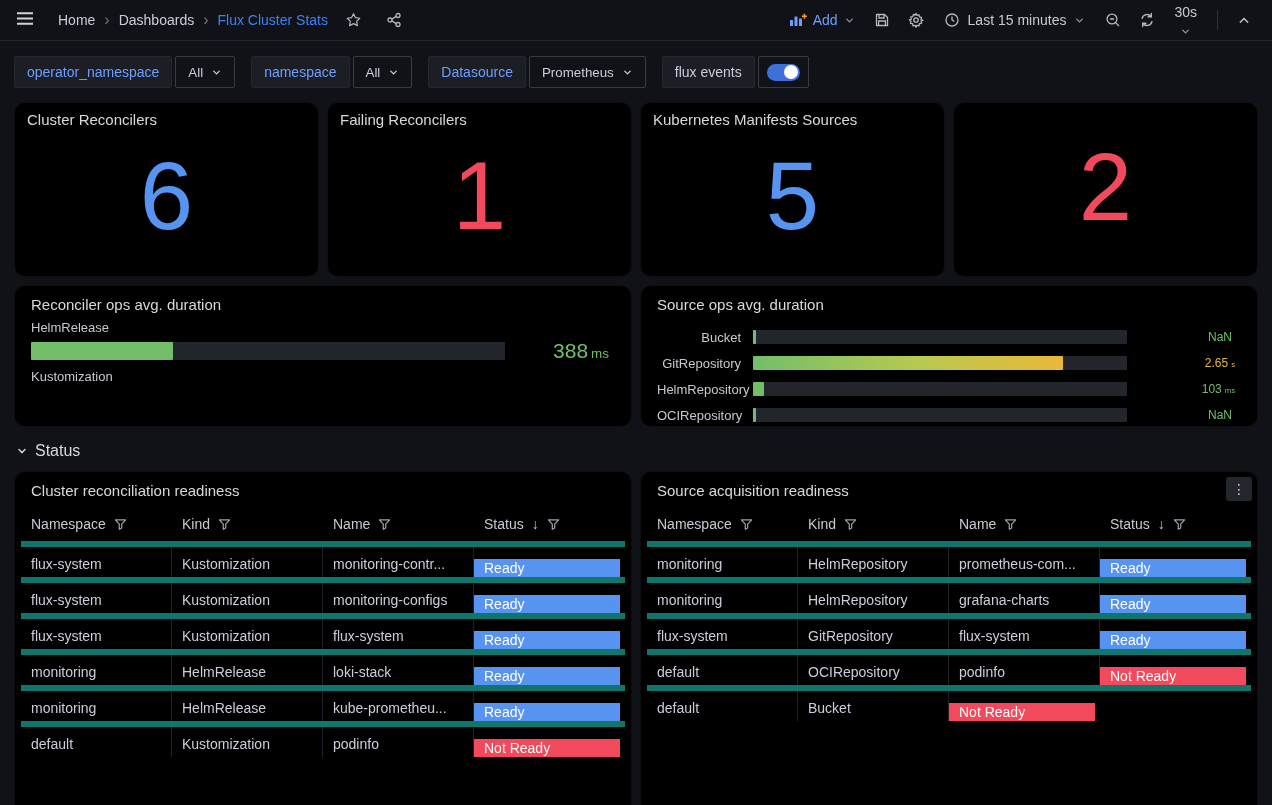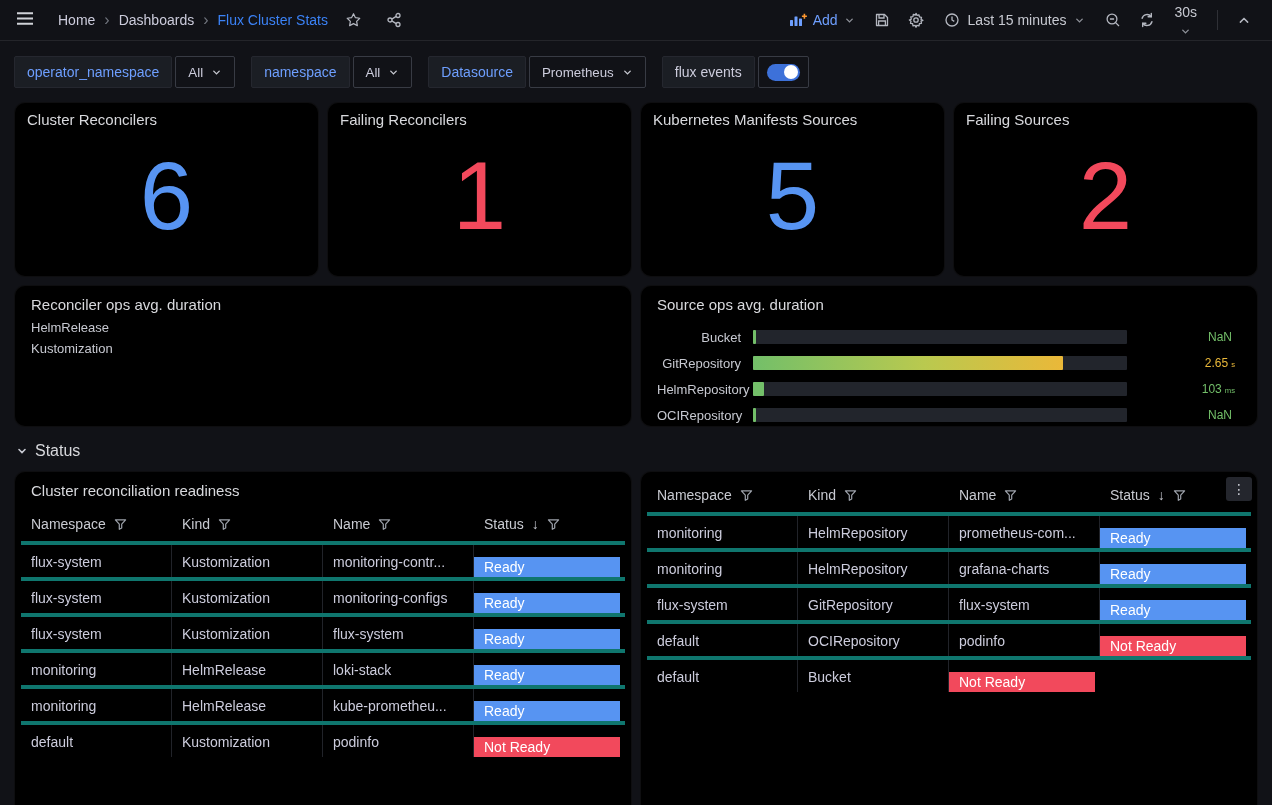--- a/index.html
+++ b/index.html
@@ -102,21 +102,21 @@
   .table-panel .panel-title { margin:2px 0 9px 10px; }
   .kebab-btn {
     position:absolute; top:5px; right:5px; width:26px; height:24px; border-radius:3px;
     background:#24262D; color:#C7C9D1; display:flex; align-items:center; justify-content:center;
     font-size:14px; cursor:pointer; letter-spacing:0;
   }
   .grid-table { width:100%; }
   .thead { display:grid; grid-template-columns:repeat(4,1fr); }
   .th { display:flex; align-items:center; gap:8px; padding:7px 10px 9px; font-size:14px; color:#C8CAD1; cursor:pointer; }
   .sort-arrow { color:#C7C9D1; font-size:14px; }
-  .tr { display:grid; grid-template-columns:repeat(4,1fr); border-top:4px solid #0f766e; height:36px; }
+  .tr { display:grid; grid-template-columns:repeat(4,1fr); border-top:6px solid #0f766e; height:36px; }
   .td { line-height:35px; padding:0 10px; color:#CCCCDC; white-space:nowrap; overflow:hidden;
     text-overflow:clip; }
   .td:not(:last-child) { border-right:1px solid #212329; }
   .td.status-td { padding:12px 5px 0 0; }
   .status-fill { height:100%; display:flex; align-items:center; padding:0 10px; color:#FFFFFF; }
 </style>
 </head>
 <body>
 
 <header class="topbar">
@@ -292,30 +292,35 @@
     </section>
       <section class="panel stat-panel">
       <h2 class="panel-title">Failing Reconcilers</h2>
       <div class="stat-value" style="color: rgb(242, 73, 92);">1</div>
     </section>
       <section class="panel stat-panel">
       <h2 class="panel-title">Kubernetes Manifests Sources</h2>
       <div class="stat-value" style="color: rgb(87, 148, 242);">5</div>
     </section>
       <section class="panel stat-panel">
-      <h2 class="panel-title">Failing Sources</h2>
       <div class="stat-value" style="color: rgb(242, 73, 92);">2</div>
     </section>
     </section>
   <section class="row gauges-row" id="gauges-row">
       <section class="panel gauge-panel g-top">
       <h2 class="panel-title">Reconciler ops avg. duration</h2>
       <div class="gauge-body">
           <div class="gauge-row">
       <div class="gauge-label">HelmRelease</div>
+      <div class="bar-line">
+        <div class="gauge-track">
+          <div class="gauge-fill" style="width: 30%;"></div>
+        </div>
+        <div class="gauge-value" style="color: rgb(115, 191, 105);"><span class="num">388</span><span class="unit">ms</span></div>
+      </div>
     </div>
           <div class="gauge-row">
       <div class="gauge-label">Kustomization</div>
     </div>
         </div>
     </section>
       <section class="panel gauge-panel g-left">
       <h2 class="panel-title">Source ops avg. duration</h2>
       <div class="gauge-body">
           <div class="gauge-row">
@@ -448,20 +453,21 @@
       <div class="td">Kustomization</div>
       <div class="td">podinfo</div>
       <div class="td status-td">
         <div class="status-fill" style="background: rgb(242, 73, 92);">Not Ready</div>
       </div>
     </div>
           </div>
       </div>
     </section>
       <section class="panel table-panel">
+      <h2 class="panel-title">Source acquisition readiness</h2>
       <div class="kebab-btn">
           <span>⋮</span>
         </div>
       <div class="grid-table">
         <div class="thead">
             <div class="th">
       <span class="th-label">Namespace</span>
 
       <span class="ico">
         <svg width="13" height="13" viewBox="0 0 14 14" fill="none" stroke="#9DA2AB" stroke-width="1.3">

